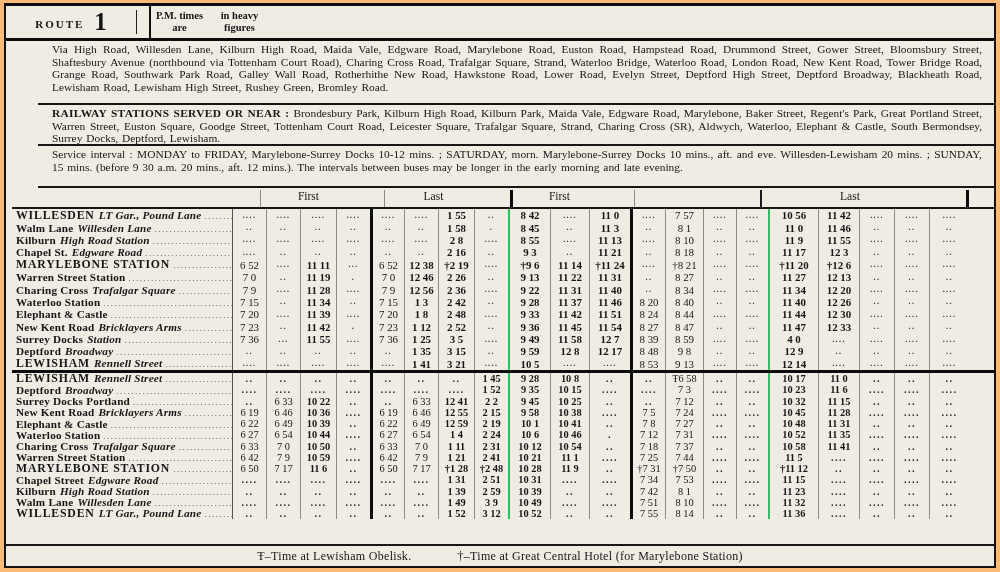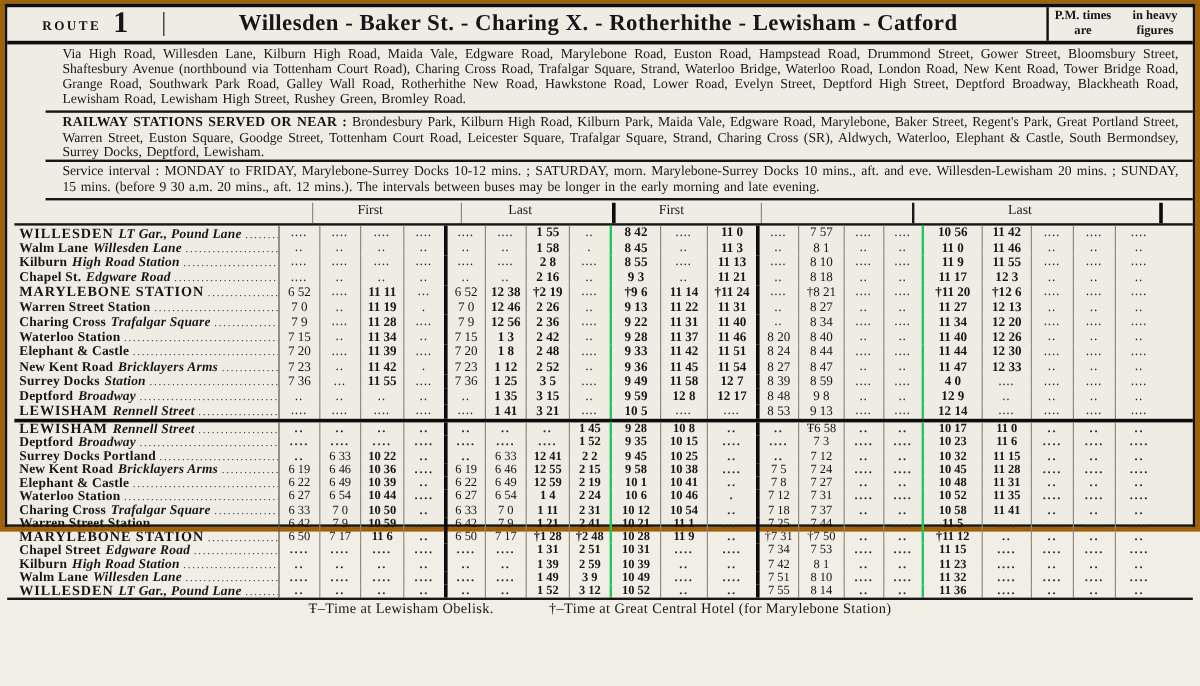--- a/index.html
+++ b/index.html
@@ -3,23 +3,23 @@
 <meta charset="utf-8">
 <style>
   * { margin:0; padding:0; box-sizing:border-box; }
   html,body { width:1000px; height:572px; overflow:hidden; }
   body {
     font-family:"Liberation Serif", serif;
     background:#f1eee6;
     color:#161616;
   }
   .page {
-    width:1000px; height:443px;
+    width:1000px; height:572px;
     padding:3px 4px 4px 4px;
-    background:#a16207;
+    background:#fdba74;
   }
   .frame {
     width:100%; height:100%;
     border:2px solid #111;
     border-top:3px solid #0c0c0c;
     background:#efece4;
     display:flex; flex-direction:column;
   }
 
   
@@ -113,21 +113,20 @@
 
 <div class="page">
   <div class="frame">
 
     <div class="hdr">
       <div class="hdr-route">
         <span class="rl">Route</span>
         <span class="rn">1</span>
       </div>
       <div class="hdr-divider"></div>
-      <div class="hdr-title">Willesden - Baker St. - Charing X. - Rotherhithe - Lewisham - Catford</div>
       <div class="hdr-pm">
         <span>P.M. times are</span>
         <span>in heavy figures</span>
       </div>
     </div>
 
     <div class="par rule2" id="via-par">Via High Road, Willesden Lane, Kilburn High Road, Maida Vale, Edgware Road, Marylebone Road, Euston Road, Hampstead Road, Drummond Street, Gower Street, Bloomsbury Street, Shaftesbury Avenue (northbound via Tottenham Court Road), Charing Cross Road, Trafalgar Square, Strand, Waterloo Bridge, Waterloo Road, London Road, New Kent Road, Tower Bridge Road, Grange Road, Southwark Park Road, Galley Wall Road, Rotherhithe New Road, Hawkstone Road, Lower Road, Evelyn Street, Deptford High Street, Deptford Broadway, Blackheath Road, Lewisham Road, Lewisham High Street, Rushey Green, Bromley Road.</div>
 
     <div class="par rule2" id="rail-par">
       <b class="lead">RAILWAY STATIONS SERVED OR NEAR :</b>

